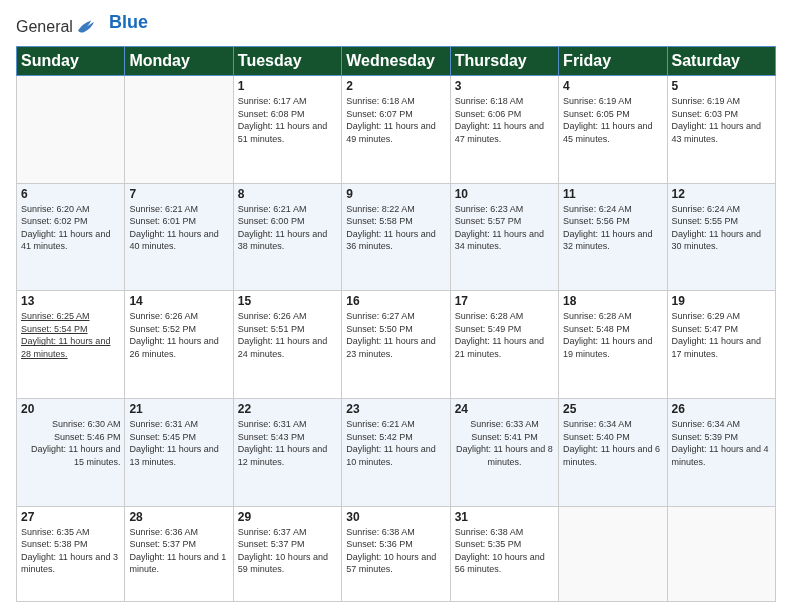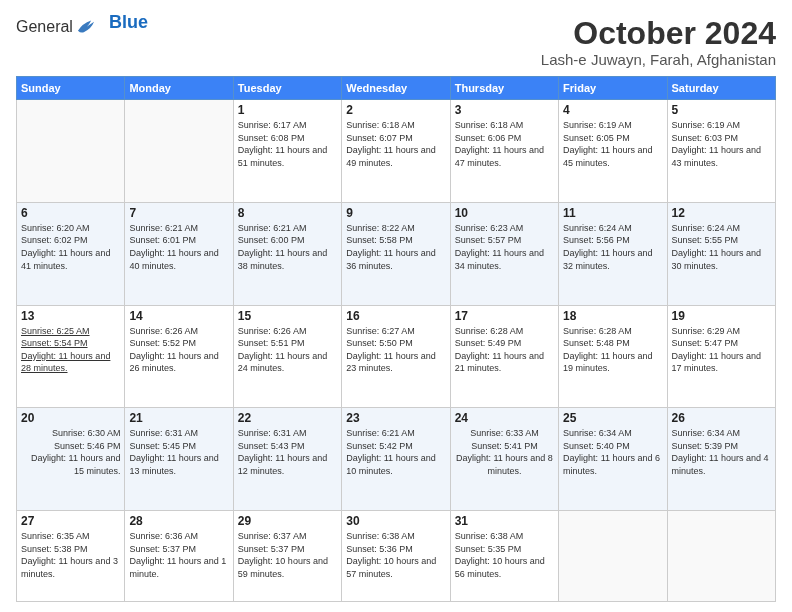--- a/index.html
+++ b/index.html
@@ -48,23 +48,23 @@
       color: #555;
     }
     .calendar {
       flex: 1;
       border: 1px solid #ccc;
       border-collapse: collapse;
       width: 100%;
       table-layout: fixed;
     }
     .calendar th {
-      background: #3b82f6;
+      background: #14532d;
       color: #fff;
-      font-size: 11px;
+      font-size: 16px;
       font-weight: bold;
       padding: 5px 4px;
       text-align: left;
       border: 1px solid #5590cc;
     }
     .calendar td {
       vertical-align: top;
       border: 1px solid #ccc;
       padding: 3px 4px;
       font-size: 9.5px;
@@ -101,24 +101,20 @@
     <div class="logo">
       <div style="display:flex;flex-direction:row;align-items:flex-start;">
         <div style="display:flex;align-items:center;">
           <span class="logo-general">General</span>
           <svg class="logo-bird" viewBox="0 0 30 26" fill="none">
             <path d="M4 18 Q10 8 22 4 Q18 12 14 14 Q20 10 26 6 Q22 16 12 20 Q8 22 4 18Z" fill="#3a7abf"></path>
           </svg>
         </div>
         <span class="logo-blue" style="font-size:18px;font-weight:bold;color:#1a6bbf;margin-top:-4px;">Blue</span>
       </div>
-    </div>
-    <div class="title-section">
-      <div class="month-title">October 2024</div>
-      <div class="location-title">Lash-e Juwayn, Farah, Afghanistan</div>
     </div>
   </div>
 
   <table class="calendar">
     <thead>
       <tr>
         <th>Sunday</th>
         <th>Monday</th>
         <th>Tuesday</th>
         <th>Wednesday</th>

